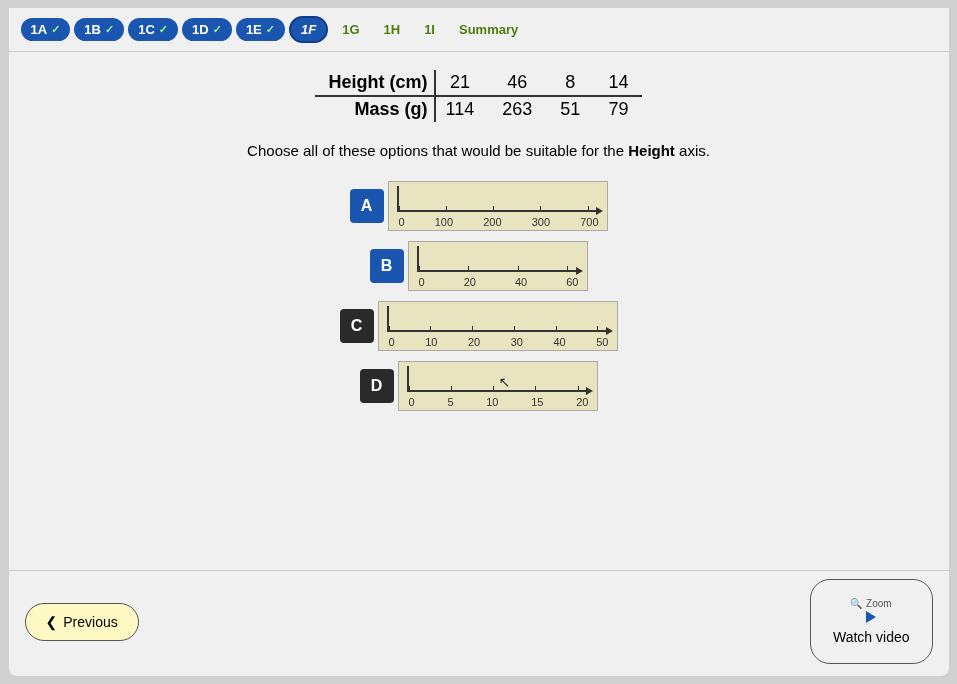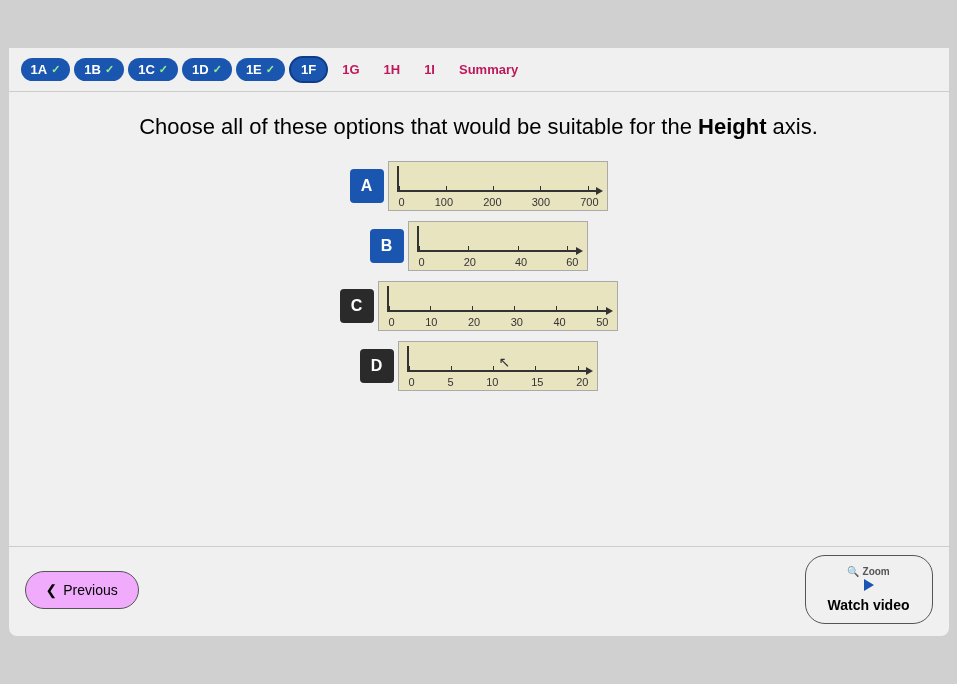--- a/index.html
+++ b/index.html
@@ -9,21 +9,21 @@
       width: 957px;
       height: 684px;
       overflow: hidden;
       display: flex;
       align-items: center;
       justify-content: center;
     }
     .screen {
       background: #f0f0f0;
       width: 940px;
-      height: 588px;
+      height: 668px;
       border-radius: 8px;
       display: flex;
       flex-direction: column;
       position: relative;
     }
     
     .top-nav {
       display: flex;
       align-items: center;
       padding: 8px 12px;
@@ -42,24 +42,25 @@
       gap: 4px;
     }
     .nav-item.completed {
       background: #1a56b0;
       color: white;
     }
     .nav-item.active {
       background: #1a56b0;
       color: white;
       border: 2px solid #0d3d8a;
+      font-style: italic;
     }
     .nav-item.inactive {
       background: transparent;
-      color: #be185d;
+      color: #4d7c0f;
     }
     .checkmark {
       color: #90ee90;
       font-size: 11px;
     }
     
     .main-content {
       flex: 1;
       padding: 18px 40px 10px 40px;
       overflow: hidden;
@@ -82,21 +83,21 @@
     .data-table .divider-col {
       border-left: 2px solid #333;
       padding-left: 10px;
     }
     .data-table tr:first-child td {
       border-bottom: 2px solid #333;
     }
     
     .question-text {
       text-align: center;
-      font-size: 22px;
+      font-size: 15px;
       margin-bottom: 18px;
       line-height: 1.5;
     }
     .question-text strong {
       font-weight: bold;
     }
     
     .options-container {
       display: flex;
       flex-direction: column;
@@ -191,35 +192,35 @@
       display: flex;
       align-items: center;
       justify-content: space-between;
       padding: 8px 16px 12px 16px;
       border-top: 1px solid #ccc;
     }
     .btn-previous, .btn-answer {
       padding: 10px 20px;
       border-radius: 20px;
       border: 1.5px solid #555;
-      background: #f0abfc;
+      background: #fef9c3;
       font-size: 14px;
       font-weight: 500;
       cursor: pointer;
       display: flex;
       align-items: flex-start;
       gap: 6px;
     }
     .btn-watch-video {
-      padding: 10px 22px;
+      padding: 18px 22px;
       border-radius: 20px;
       border: 1.5px solid #555;
       background: #f0f0f0;
       font-size: 14px;
-      font-weight: 700;
+      font-weight: 400;
       cursor: pointer;
       display: flex;
       flex-direction: column;
       align-items: center;
       gap: 2px;
     }
     .watch-video-inner {
       display: flex;
       align-items: center;
       gap: 6px;
@@ -282,20 +283,38 @@
     <div class="nav-item inactive">
       <span>1I</span>
     </div>
     <div class="nav-item inactive">
       <span>Summary</span>
     </div>
   </div>
 
   <div class="main-content">
 
+    <table class="data-table">
+      <tbody>
+          <tr>
+        <td class="row-header">Height (cm)</td>
+        <td class="divider-col">21</td>
+        <td>46</td>
+        <td>8</td>
+        <td>14</td>
+      </tr>
+      <tr>
+        <td class="row-header">Mass (g)</td>
+        <td class="divider-col">114</td>
+        <td>263</td>
+        <td>51</td>
+        <td>79</td>
+      </tr>
+    </tbody>
+      </table>
 
     <div class="question-text">
       <span>Choose all of these options that would be suitable for the <strong>Height</strong> axis.</span><br>
     </div>
 
     <div class="options-container">
 
       <div class="option-row">
         <div class="option-label blue">A</div>
         <div class="axis-diagram" style="width:220px; height:50px;">

